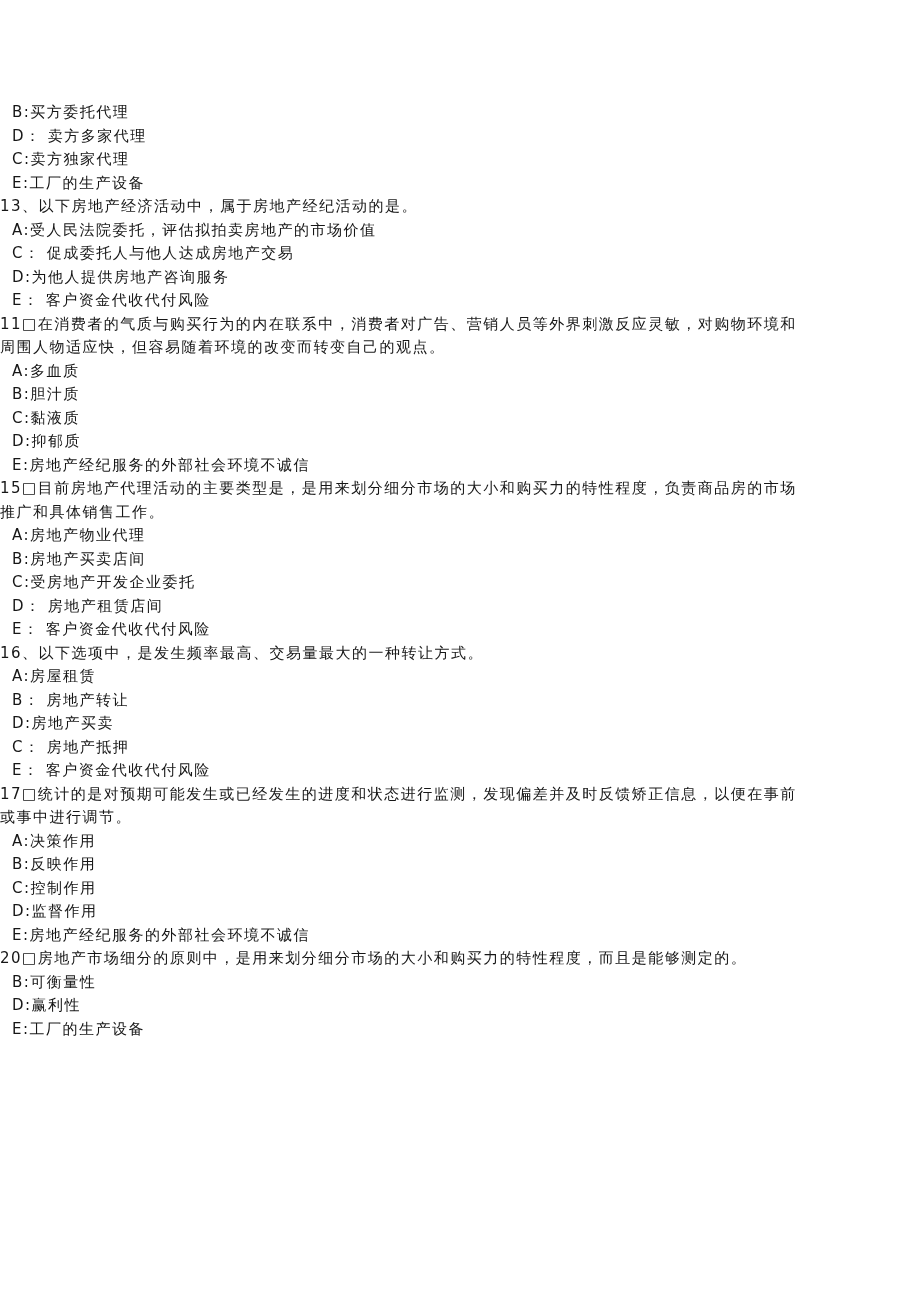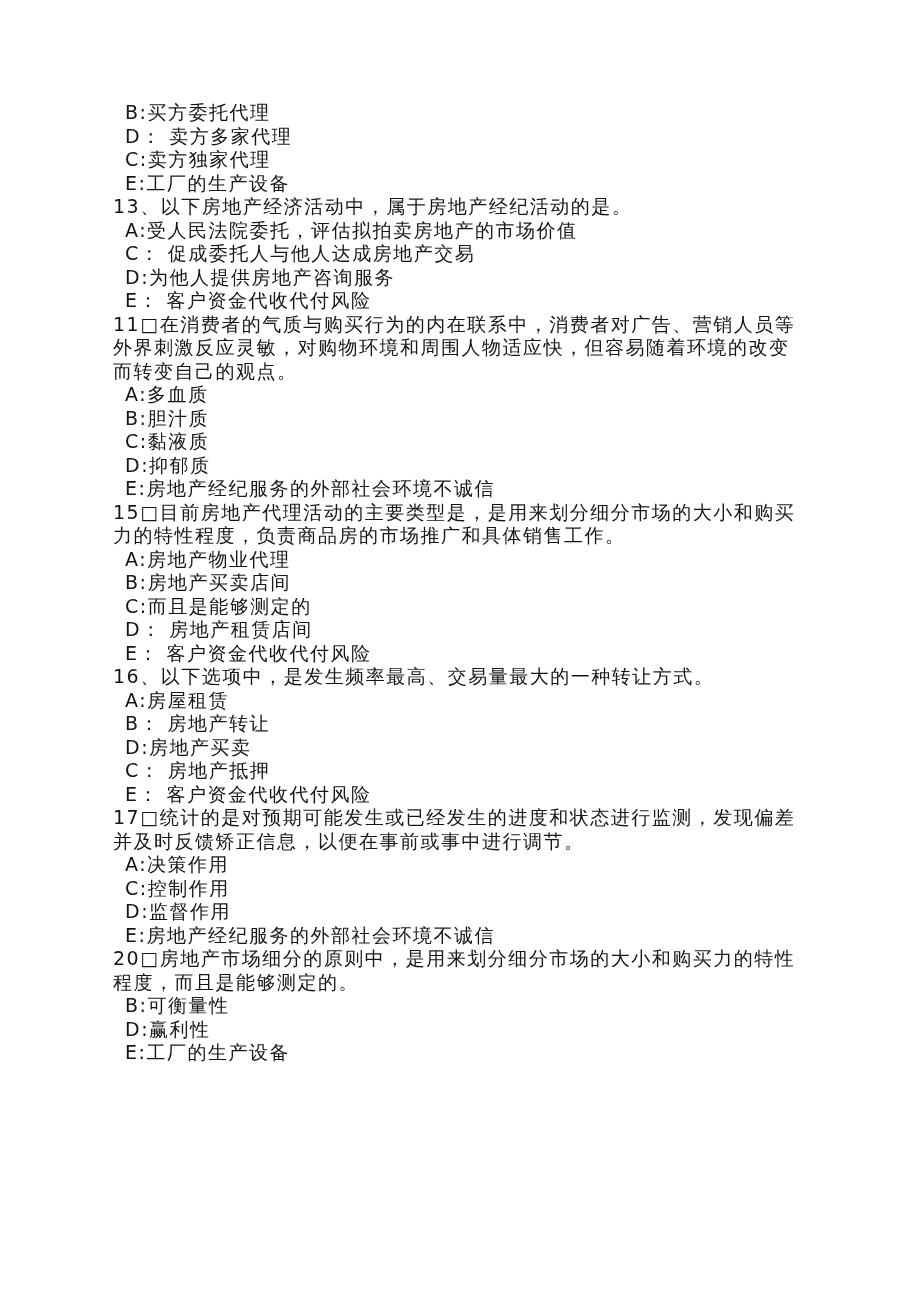--- a/index.html
+++ b/index.html
@@ -16,23 +16,22 @@
   }
   .doc-page {
     box-sizing: border-box;
     width: 920px;
     height: 1303px;
     background: #ffffff;
   }
   .doc-content {
     box-sizing: border-box;
     padding-top: 101px;
-    padding-left: 113px;
     width: 808px; 
-    font-size: 19px;
+    font-size: 15px;
     line-height: 23.5px;
     letter-spacing: 1.5px;
     word-break: break-all;
   }
   p { margin: 0; padding: 0; }
   .option-line { padding-left: 12px; }
   .question-stem { }
   .qnum { }
 </style>
 </head>
@@ -62,37 +61,38 @@
       <p class="option-line">B:胆汁质</p>
       <p class="option-line">C:黏液质</p>
       <p class="option-line">D:抑郁质</p>
       <p class="option-line">E:房地产经纪服务的外部社会环境不诚信</p>
     </div>
 
     <div>
       <p class="question-stem"><span class="qnum">15□</span><span>目前房地产代理活动的主要类型是，是用来划分细分市场的大小和购买力的特性程度，负责商品房的市场推广和具体销售工作。</span></p>
       <p class="option-line">A:房地产物业代理</p>
       <p class="option-line">B:房地产买卖店间</p>
-      <p class="option-line">C:而且是能够测定的</p>
+      <p class="option-line">C:受房地产开发企业委托</p>
       <p class="option-line">D： 房地产租赁店间</p>
       <p class="option-line">E： 客户资金代收代付风险</p>
     </div>
 
     <div>
       <p class="question-stem"><span class="qnum">16、</span><span>以下选项中，是发生频率最高、交易量最大的一种转让方式。</span></p>
       <p class="option-line">A:房屋租赁</p>
       <p class="option-line">B： 房地产转让</p>
       <p class="option-line">D:房地产买卖</p>
       <p class="option-line">C： 房地产抵押</p>
       <p class="option-line">E： 客户资金代收代付风险</p>
     </div>
 
     <div>
       <p class="question-stem"><span class="qnum">17□</span><span>统计的是对预期可能发生或已经发生的进度和状态进行监测，发现偏差并及时反馈矫正信息，以便在事前或事中进行调节。</span></p>
       <p class="option-line">A:决策作用</p>
+      <p class="option-line">B:反映作用</p>
       <p class="option-line">C:控制作用</p>
       <p class="option-line">D:监督作用</p>
       <p class="option-line">E:房地产经纪服务的外部社会环境不诚信</p>
     </div>
 
     <div>
       <p class="question-stem"><span class="qnum">20□</span><span>房地产市场细分的原则中，是用来划分细分市场的大小和购买力的特性程度，而且是能够测定的。</span></p>
       <p class="option-line">B:可衡量性</p>
       <p class="option-line">D:赢利性</p>
       <p class="option-line">E:工厂的生产设备</p>

